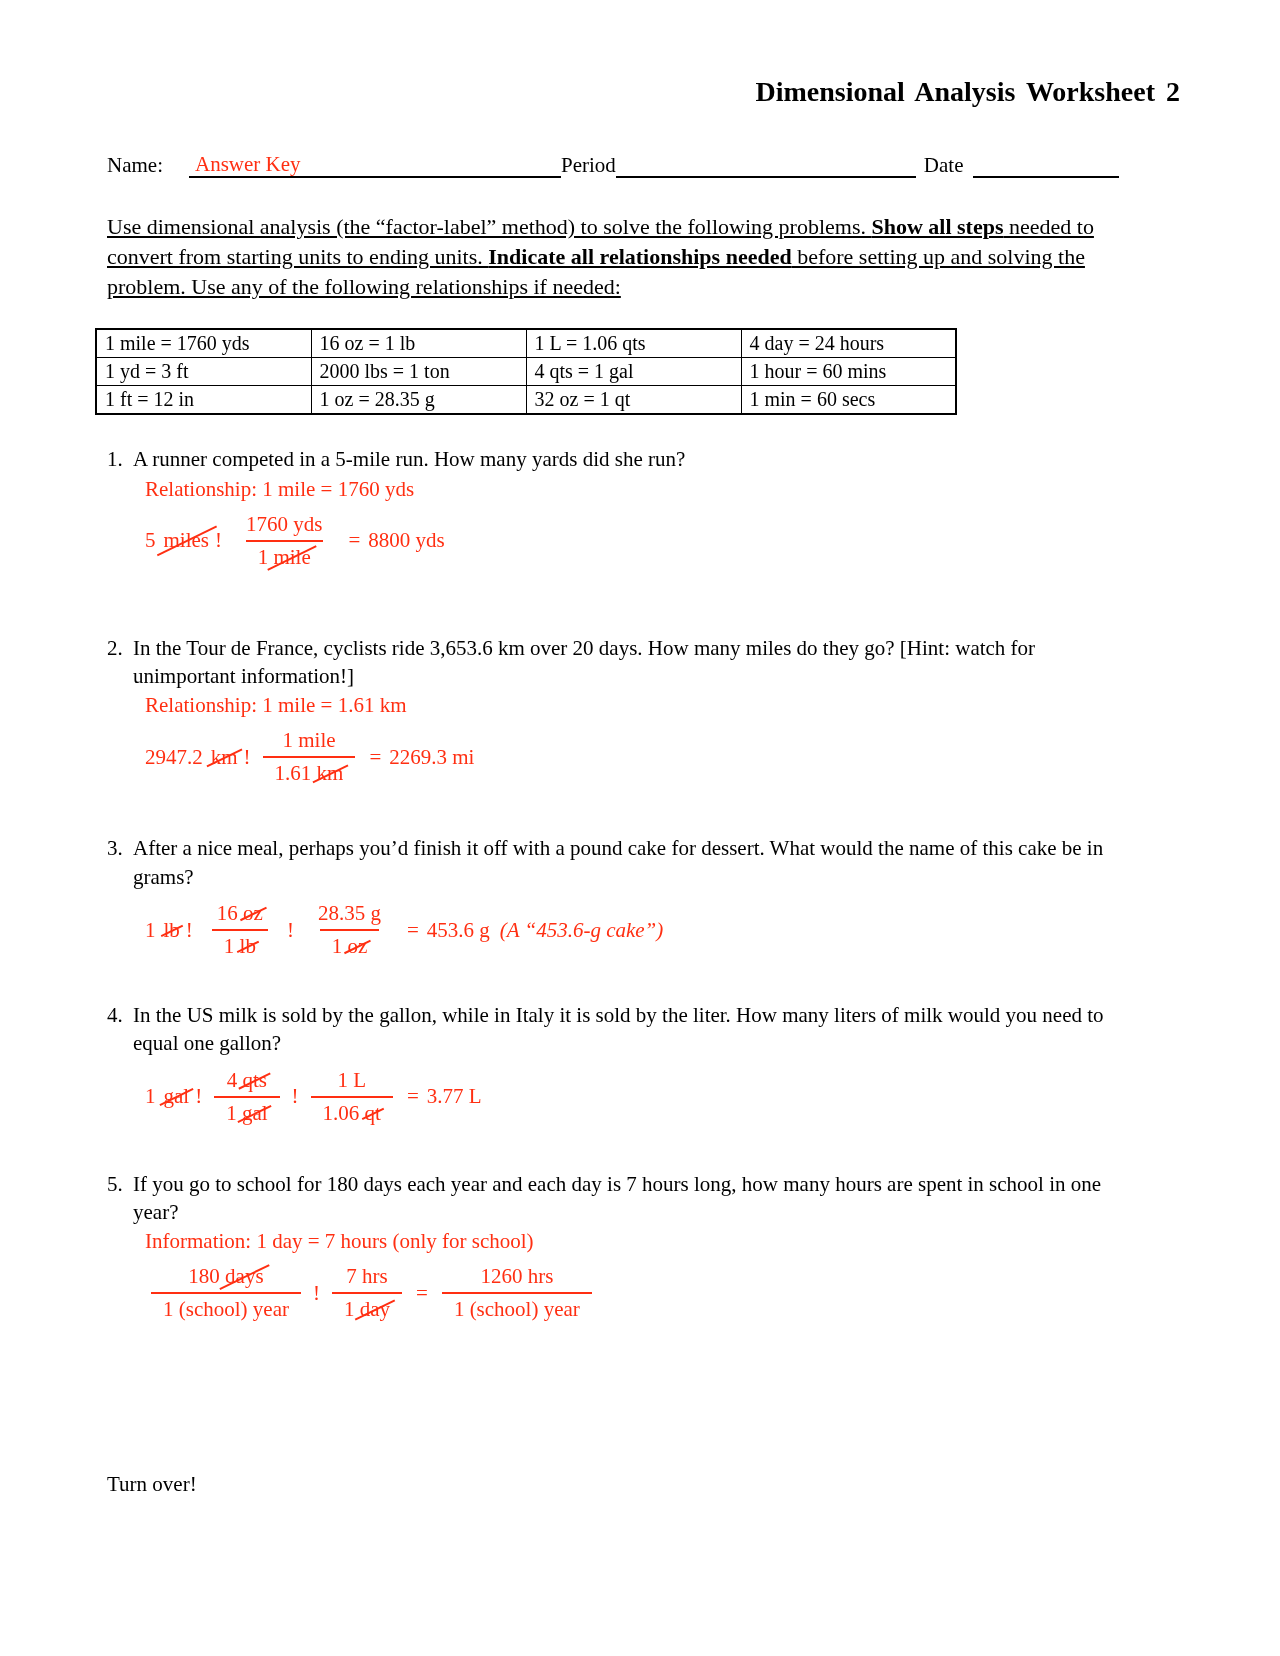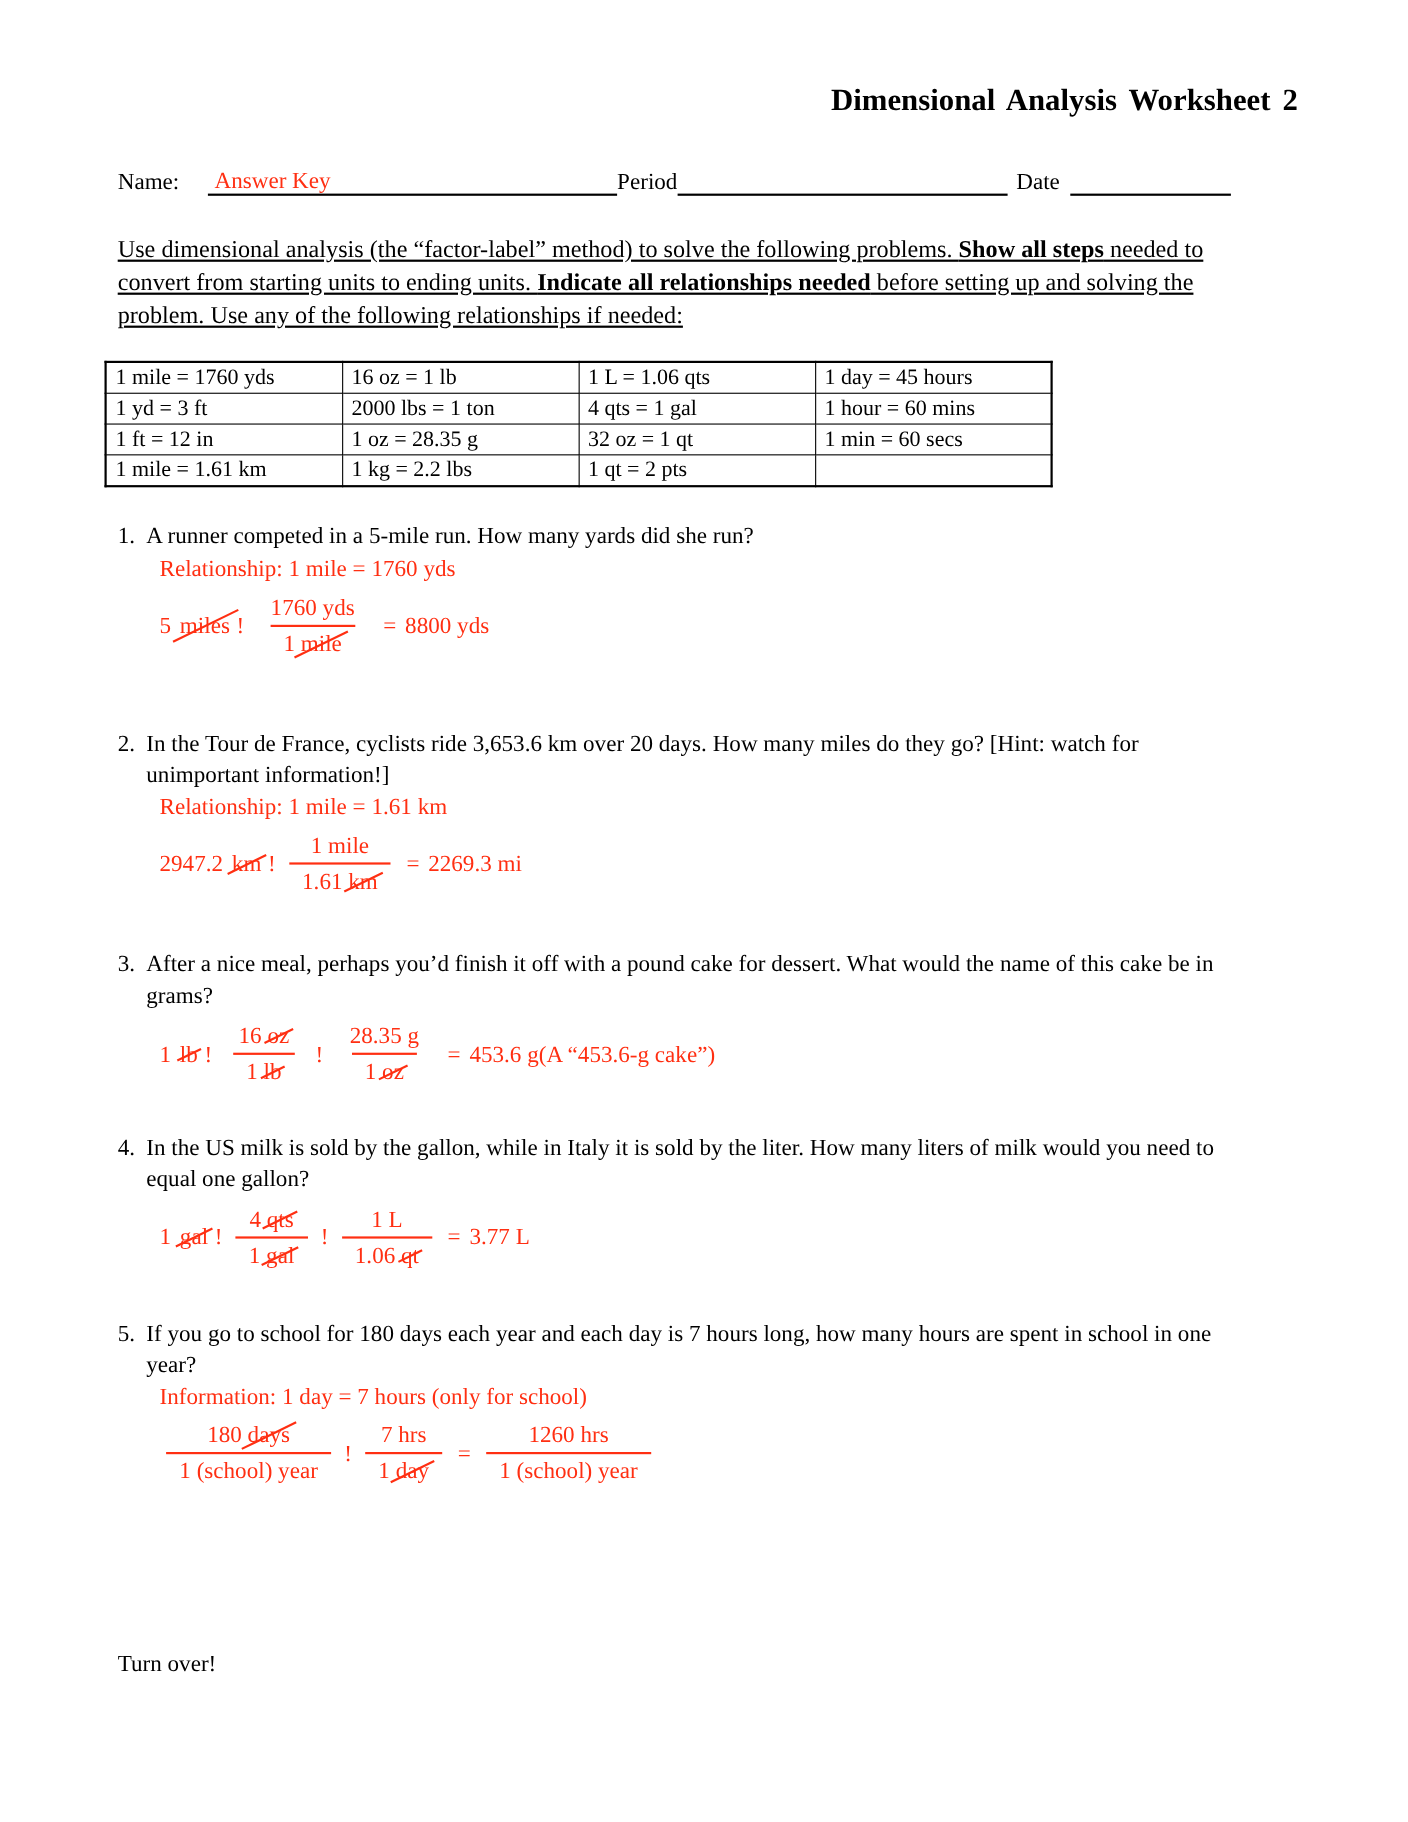--- a/index.html
+++ b/index.html
@@ -38,21 +38,21 @@
   .p-body { margin-left:50px; }
   .rel { color:var(--red); font-size:21px; margin-top:3px; }
 
   .work { color:var(--red); font-size:21px; display:flex; align-items:center; margin-top:10px; }
   .work .gap { width:8px; }
   .frac { display:inline-flex; flex-direction:column; align-items:center; margin:0 6px; }
   .frac .num { padding:0 12px 3px; white-space:nowrap; }
   .frac .den { border-top:2px solid currentColor; padding:3px 12px 0; white-space:nowrap; }
   .op { padding:0 6px; }
   .eq { padding:0 8px; }
-  .note { margin-left:0; }
+  .note { margin-left:10px;font-style:italic; }
 
   
   .x { position:relative; display:inline-block; }
   .x::after {
     content:""; position:absolute; left:-22%; top:48%; width:144%; height:0;
     border-top:2.4px solid currentColor; transform:rotate(-26deg);
   }
 
   .footer { font-size:21px; margin-left:12px; margin-top:150px; }
 </style>
@@ -73,40 +73,34 @@
   </div>
 
   <div class="instructions"><span>Use dimensional analysis (the “factor-label” method) to solve the following problems. </span><span class="b">Show all steps</span><span> needed to convert from starting units to ending units. </span><span class="b">Indicate all relationships needed</span><span> before setting up and solving the problem. Use any of the following relationships if needed:</span></div>
 
   <table class="conv">
     <tbody>
       <tr>
         <td>1 mile = 1760 yds</td>
         <td>16 oz = 1 lb</td>
         <td>1 L = 1.06 qts</td>
-        <td>1 day = 45 hours</td>
+        <td>4 day = 24 hours</td>
       </tr>
       <tr>
         <td>1 yd = 3 ft</td>
         <td>2000 lbs = 1 ton</td>
         <td>4 qts = 1 gal</td>
         <td>1 hour = 60 mins</td>
       </tr>
       <tr>
         <td>1 ft = 12 in</td>
         <td>1 oz = 28.35 g</td>
         <td>32 oz = 1 qt</td>
         <td>1 min = 60 secs</td>
       </tr>
-      <tr>
-        <td>1 mile = 1.61 km</td>
-        <td>1 kg = 2.2 lbs</td>
-        <td>1 qt = 2 pts</td>
-        <td></td>
-      </tr>
     </tbody>
   </table>
 
   <div class="problem" style="margin-bottom:64px;">
     <div class="p-head">
       <span class="p-num">1.</span>
       <span class="q-text">A runner competed in a 5-mile run. How many yards did she run?</span>
     </div>
     <div class="p-body">
       <div class="rel">Relationship: 1 mile = 1760 yds</div>

